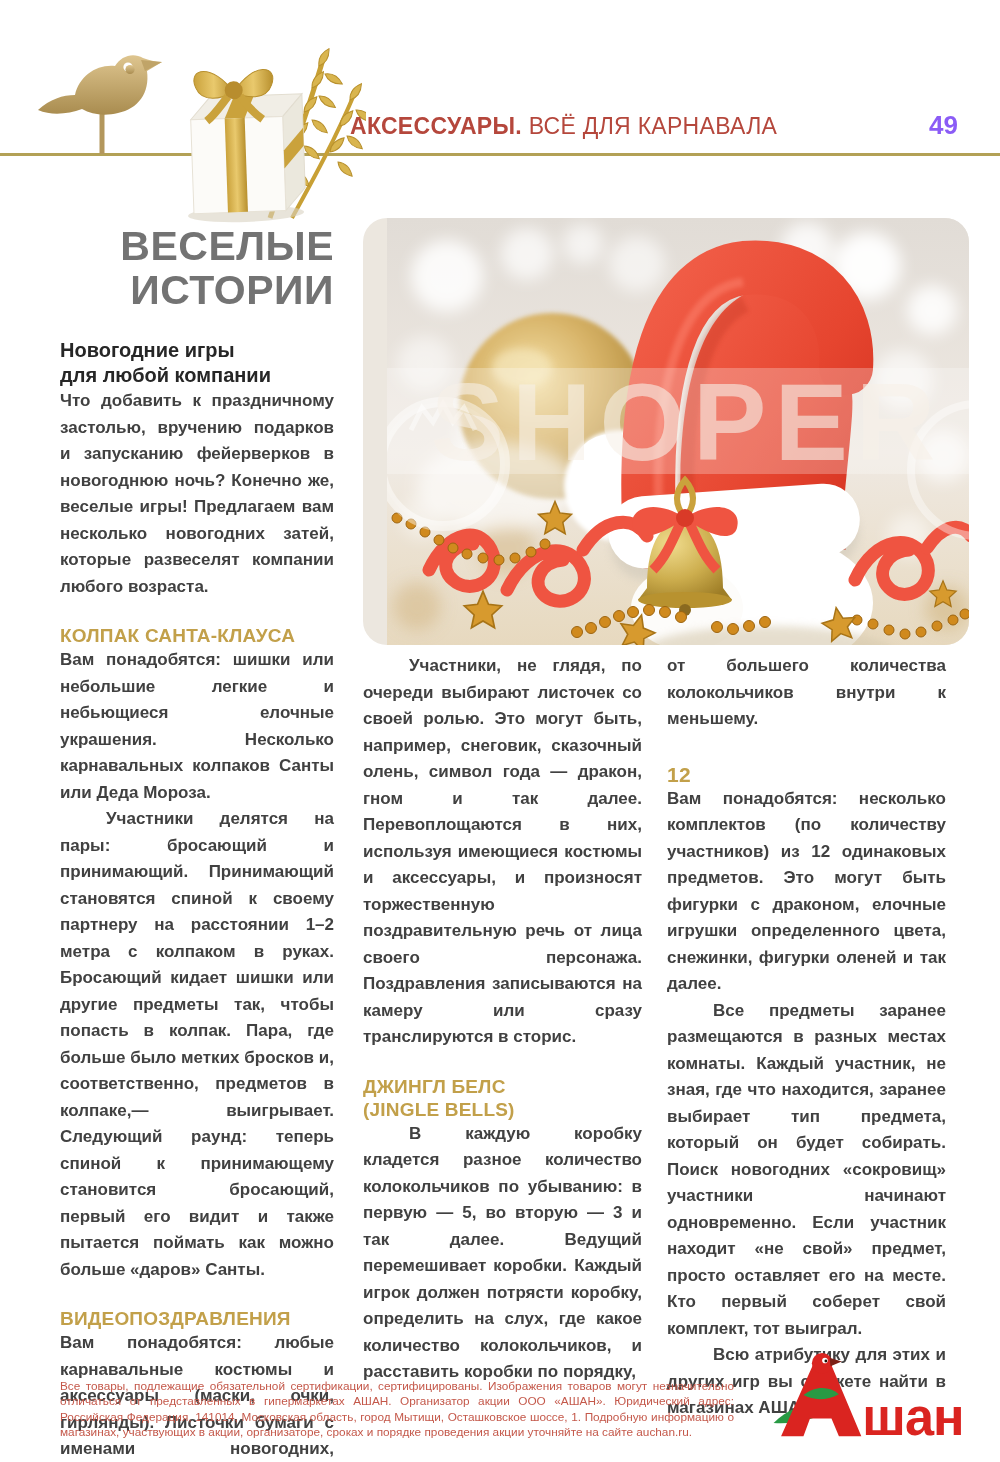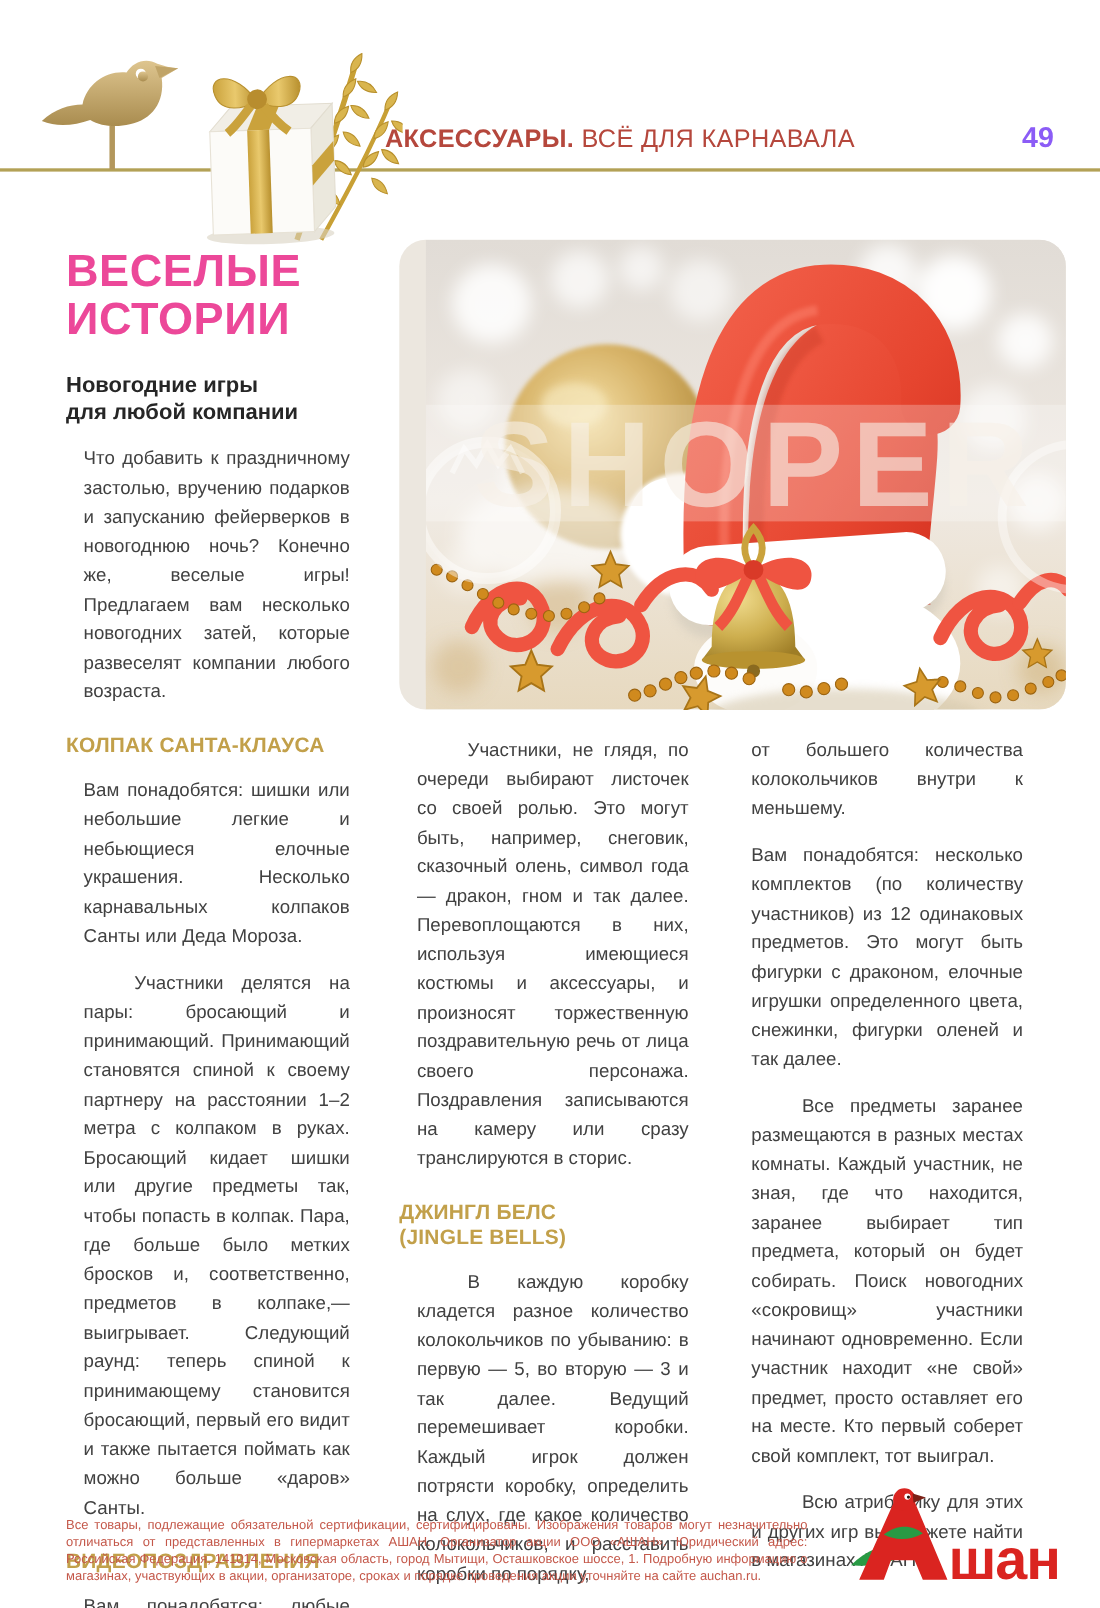--- a/index.html
+++ b/index.html
@@ -9,25 +9,25 @@
     overflow:hidden;
   }
   
   .gold-rule{position:absolute; left:0; top:153px; width:1000px; height:3px; background:#b3a156; z-index:1;}
   .header-art{position:absolute; left:36px; top:48px; width:330px; height:180px; z-index:2;}
   .header-title{position:absolute; left:350px; top:113px; font-size:23px; color:#b5473c; letter-spacing:.3px; z-index:2; white-space:nowrap;}
   .header-title b{font-weight:bold;}
   .page-num{position:absolute; right:42px; top:110px; font-size:26px; font-weight:bold; color:#8b5cf6; z-index:2;}
   
   .col{position:absolute; color:#414141; font-size:17px; line-height:26.5px; text-align:justify;}
-  .col p{margin:16px;}
+  .col p{margin:0;font-weight:bold;}
   .col-left{left:60px; top:224px; width:274px;}
   .col-mid{left:363px; top:653px; width:279px;}
   .col-right{left:667px; top:653px; width:279px;}
-  .art-title{color:#ec4899; font-size:41px; line-height:44px; font-weight:bold; letter-spacing:.5px; text-align:left;}
+  .art-title{color:#737373; font-size:41px; line-height:44px; font-weight:bold; letter-spacing:.5px; text-align:right;}
   .art-sub{margin-top:26px; color:#262626; font-size:20px; line-height:25px; font-weight:bold; text-align:left;}
   .intro{margin-top:22px;}
   .goldhead{color:#c2a04a; font-size:19px; line-height:23px; font-weight:bold; letter-spacing:.2px; text-align:left;}
   .mt2{margin-top:24px;}
   .mt3{margin-top:30px;}
   .indent{text-indent:46px;}
   
   .photo{position:absolute; left:363px; top:218px; width:582px; height:427px; border-radius:24px; overflow:hidden; background:#ece7df;padding-left:24px;}
   
   .legal{position:absolute; left:60px; top:1379px; width:674px; font-size:11.8px; line-height:15.4px;
@@ -275,20 +275,21 @@
     <p class="indent">Участники, не глядя, по очереди выбирают листочек со своей ролью. Это могут быть, например, снеговик, сказочный олень, символ года — дракон, гном и так далее. Перевоплощаются в них, используя имеющиеся костюмы и аксессуары, и произносят торжественную поздравительную речь от лица своего персонажа. Поздравления записываются на камеру или сразу транслируются в сторис.</p>
     <div class="goldhead mt2">
       <div>ДЖИНГЛ БЕЛС</div>
       <div>(JINGLE BELLS)</div>
     </div>
     <p class="indent">В каждую коробку кладется разное количество колокольчиков по убыванию: в первую — 5, во вторую — 3 и так далее. Ведущий перемешивает коробки. Каждый игрок должен потрясти коробку, определить на слух, где какое количество колокольчиков, и расставить коробки по порядку,</p>
   </div>
 
   <div class="col col-right">
     <p>от большего количества колокольчиков внутри к меньшему.</p>
+    <div class="goldhead mt3" style="font-size:21px;">12</div>
     <p>Вам понадобятся: несколько комплектов (по количеству участников) из 12 одинаковых предметов. Это могут быть фигурки с драконом, елочные игрушки определенного цвета, снежинки, фигурки оленей и так далее.</p>
     <p class="indent">Все предметы заранее размещаются в разных местах комнаты. Каждый участник, не зная, где что находится, заранее выбирает тип предмета, который он будет собирать. Поиск новогодних «сокровищ» участники начинают одновременно. Если участник находит «не свой» предмет, просто оставляет его на месте. Кто первый соберет свой комплект, тот выиграл.</p>
     <p class="indent mt3">Всю атрибутику для этих и других игр вы сможете найти в магазинах АШАН.</p>
   </div>
 
   <div class="legal">Все товары, подлежащие обязательной сертификации, сертифицированы. Изображения товаров могут незначительно отличаться от представленных в гипермаркетах АШАН. Организатор акции ООО «АШАН». Юридический адрес: Российская Федерация, 141014, Московская область, город Мытищи, Осташковское шоссе, 1. Подробную информацию о магазинах, участвующих в акции, организаторе, сроках и порядке проведения акции уточняйте на сайте auchan.ru.</div>
 
   <svg class="brand" viewBox="0 0 210 110">
     <g>
       <path d="M 6 84 C 26 64 54 58 74 66 C 58 78 30 86 6 84 Z" fill="#289a44"></path>

